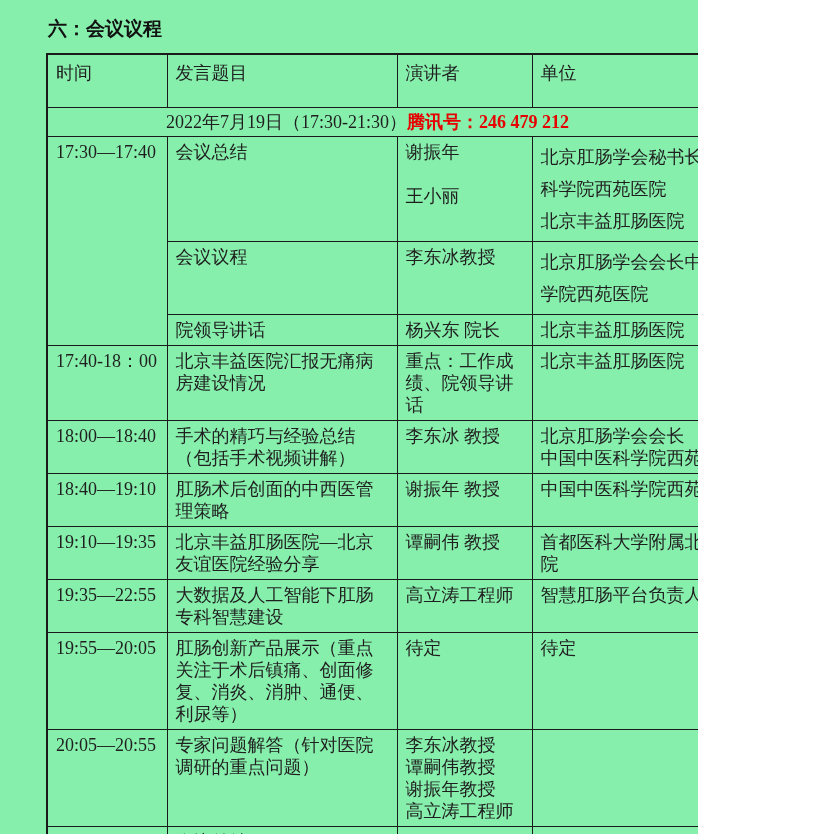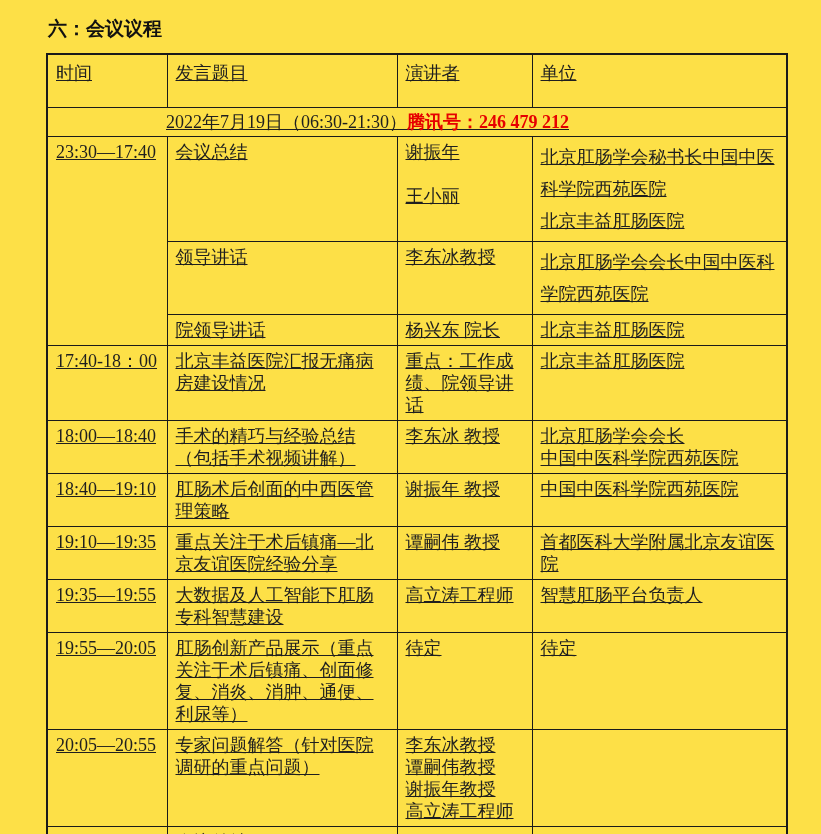--- a/index.html
+++ b/index.html
@@ -1,40 +1,39 @@
 <!DOCTYPE html>
 <html><head>
 <meta charset="utf-8">
 <style>
   html,body{margin:0;padding:0;}
   body{
     width:821px;height:834px;background:#ffffff;
     font-family:"Liberation Serif","DejaVu Serif",serif;
     color:#1f1f1f;
   }
-  .page{position:relative;width:821px;height:834px;overflow:hidden;background:#fde047;}
+  .page{position:relative;width:698px;height:834px;overflow:hidden;background:#86efac;}
   .section-title{
     position:absolute;left:48px;top:16px;margin:0;
     font-size:19px;font-weight:bold;color:#111;
   }
   table.agenda{
     position:absolute;left:46px;top:53px;width:740px;
     border-collapse:collapse;table-layout:fixed;
     border:2px solid #1a1a1a;
   }
   td,th{
     border:1px solid #1a1a1a;
     vertical-align:top;text-align:left;
     font-size:18px;font-weight:normal;
     line-height:22px;
     padding:4px 8px;
     white-space:pre-line;
     word-break:break-all;
     overflow:hidden;
-    text-decoration:underline;
   }
   th{padding-top:7px;}
   td.time{padding-right:2px;}
   .lh-wide{line-height:32px;}
   tr.r-head{height:53px;}
   tr.r-date{height:27px;}
   tr.r-b1a{height:94px;}
   tr.r-b1b{height:62px;}
   tr.r-b1c{height:28px;}
   tr.r-0{height:65px;}
@@ -71,35 +70,35 @@
     <tbody>
         <tr class="r-head">
       <th>时间</th>
       <th>发言题目</th>
       <th>演讲者</th>
       <th>单位</th>
     </tr>
 
     <tr class="r-date">
       <td colspan="4" class="date-cell">
-        <span>2022年7月19日（06:30-21:30）</span><span class="red-strong">腾讯号：246 479 212</span>
+        <span>2022年7月19日（17:30-21:30）</span><span class="red-strong">腾讯号：246 479 212</span>
       </td>
     </tr>
 
     <tr class="r-b1a">
-      <td class="time" rowspan="3">23:30—17:40</td>
+      <td class="time" rowspan="3">17:30—17:40</td>
       <td>会议总结</td>
       <td>谢振年
 
 王小丽</td>
       <td class="lh-wide">北京肛肠学会秘书长中国中医科学院西苑医院
 北京丰益肛肠医院</td>
     </tr>
     <tr class="r-b1b">
-      <td>领导讲话</td>
+      <td>会议议程</td>
       <td>李东冰教授</td>
       <td class="lh-wide">北京肛肠学会会长中国中医科学院西苑医院</td>
     </tr>
     <tr class="r-b1c">
       <td>院领导讲话</td>
       <td>杨兴东 院长</td>
       <td>北京丰益肛肠医院</td>
     </tr>
 
     <tr class="r-0">
@@ -117,26 +116,26 @@
 中国中医科学院西苑医院</td>
     </tr>
     <tr class="r-2">
       <td class="time">18:40—19:10</td>
       <td>肛肠术后创面的中西医管理策略</td>
       <td>谢振年 教授</td>
       <td>中国中医科学院西苑医院</td>
     </tr>
     <tr class="r-3">
       <td class="time">19:10—19:35</td>
-      <td>重点关注于术后镇痛—北京友谊医院经验分享</td>
+      <td>北京丰益肛肠医院—北京友谊医院经验分享</td>
       <td>谭嗣伟 教授</td>
       <td>首都医科大学附属北京友谊医院</td>
     </tr>
     <tr class="r-4">
-      <td class="time">19:35—19:55</td>
+      <td class="time">19:35—22:55</td>
       <td>大数据及人工智能下肛肠专科智慧建设</td>
       <td>高立涛工程师</td>
       <td>智慧肛肠平台负责人</td>
     </tr>
     <tr class="r-5">
       <td class="time">19:55—20:05</td>
       <td>肛肠创新产品展示（重点关注于术后镇痛、创面修复、消炎、消肿、通便、利尿等）</td>
       <td>待定</td>
       <td>待定</td>
     </tr>

